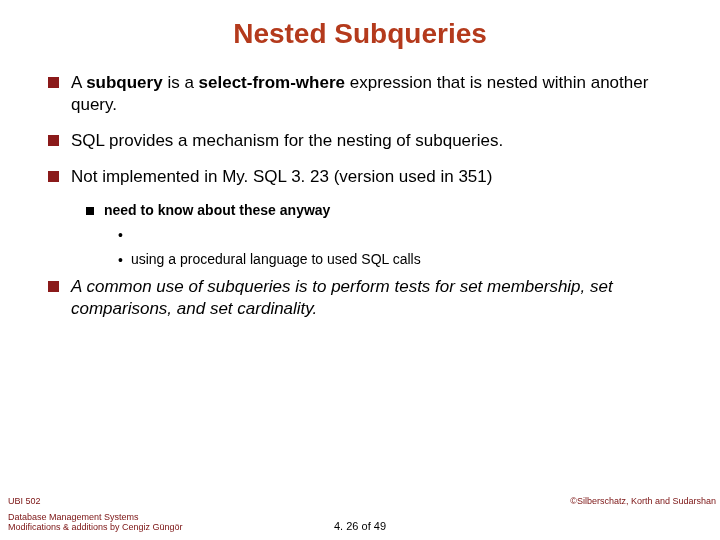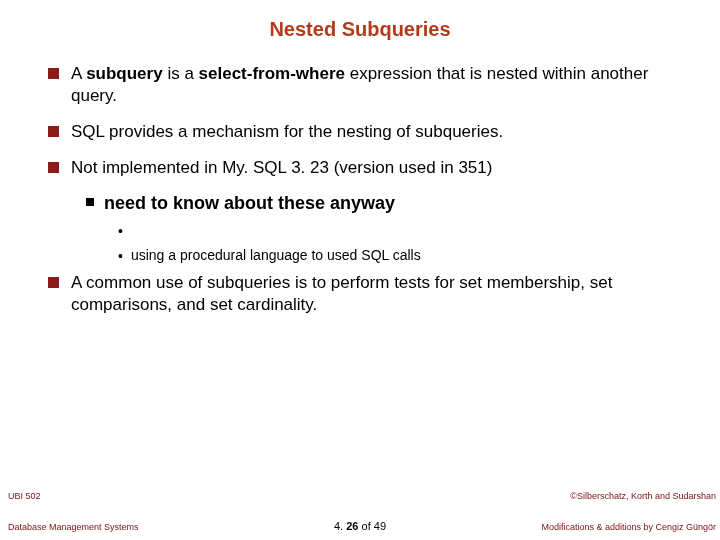--- a/index.html
+++ b/index.html
@@ -12,21 +12,21 @@
     overflow: hidden;
   }
   .slide {
     width: 100%;
     height: 100%;
     padding: 18px 30px 0 30px;
     position: relative;
   }
   .title {
     text-align: center;
-    font-size: 20px;
+    font-size: 28px;
     font-weight: bold;
     color: #b43a1c;
     margin-bottom: 22px;
     font-family: Arial, sans-serif;
   }
   .content {
     padding-left: 18px;
     padding-right: 8px;
   }
   .b1 {
@@ -43,21 +43,21 @@
     background: #8b1a1a;
     flex-shrink: 0;
     margin-top: 5px;
     margin-right: 12px;
   }
   .b2 {
     display: flex;
     align-items: flex-start;
     margin-left: 38px;
     margin-bottom: 8px;
-    font-size: 18px;
+    font-size: 14px;
     font-weight: bold;
     color: #000;
   }
   .b2 .sq {
     width: 8px;
     height: 8px;
     background: #000;
     flex-shrink: 0;
     margin-top: 5px;
     margin-right: 10px;
@@ -81,36 +81,37 @@
     bottom: 8px;
     left: 0;
     width: 100%;
     padding: 0 4px 0 8px;
     font-size: 9px;
     color: #7a1212;
   }
   .footer-row1 {
     display: flex;
     justify-content: space-between;
-    margin-bottom: 21px;
+    margin-bottom: 6px;
   }
   .footer-row2 {
     display: flex;
     justify-content: space-between;
     align-items: baseline;
+    flex-direction: column;
   }
   .footer-center {
     position: absolute;
     left: 50%;
     transform: translateX(-50%);
     bottom: 8px;
     font-size: 11px;
     color: #000;
   }
-  .footer-center .bold { font-weight: bold; }
+  .footer-center .bold { font-weight: normal; }
   .footer-right { text-align: right; white-space: nowrap; }
 </style>
 </head>
 <body>
 
 <div class="slide">
   <div class="title">Nested Subqueries</div>
 
   <div class="content">
 
@@ -140,21 +141,21 @@
     <div class="b3">
       <div class="dot">•</div>
     </div>
 
     <div class="b3">
       <div class="dot">•</div>
       <div>using a procedural language to used SQL calls</div>
     </div>
 
 
-    <div class="b1" style="margin-top:6px;">
+    <div class="b1" style="margin-top:6px;font-style:italic;">
       <div class="sq"></div>
       <div>A common use of subqueries is to perform tests for set membership, set comparisons, and set cardinality.</div>
     </div>
 
   </div>
 
   <div class="footer">
     <div class="footer-row1">
       <span>UBI 502</span>
       <span class="footer-right">©Silberschatz, Korth and Sudarshan</span>

